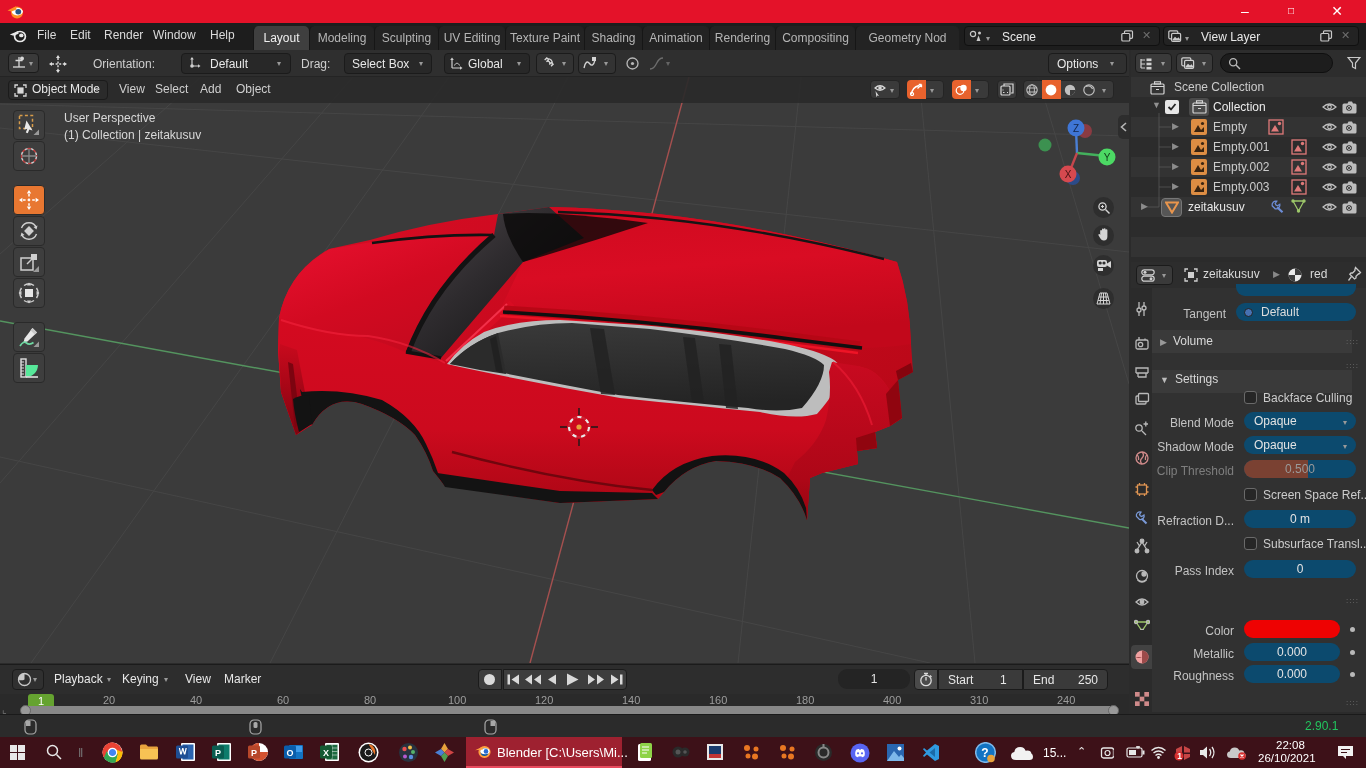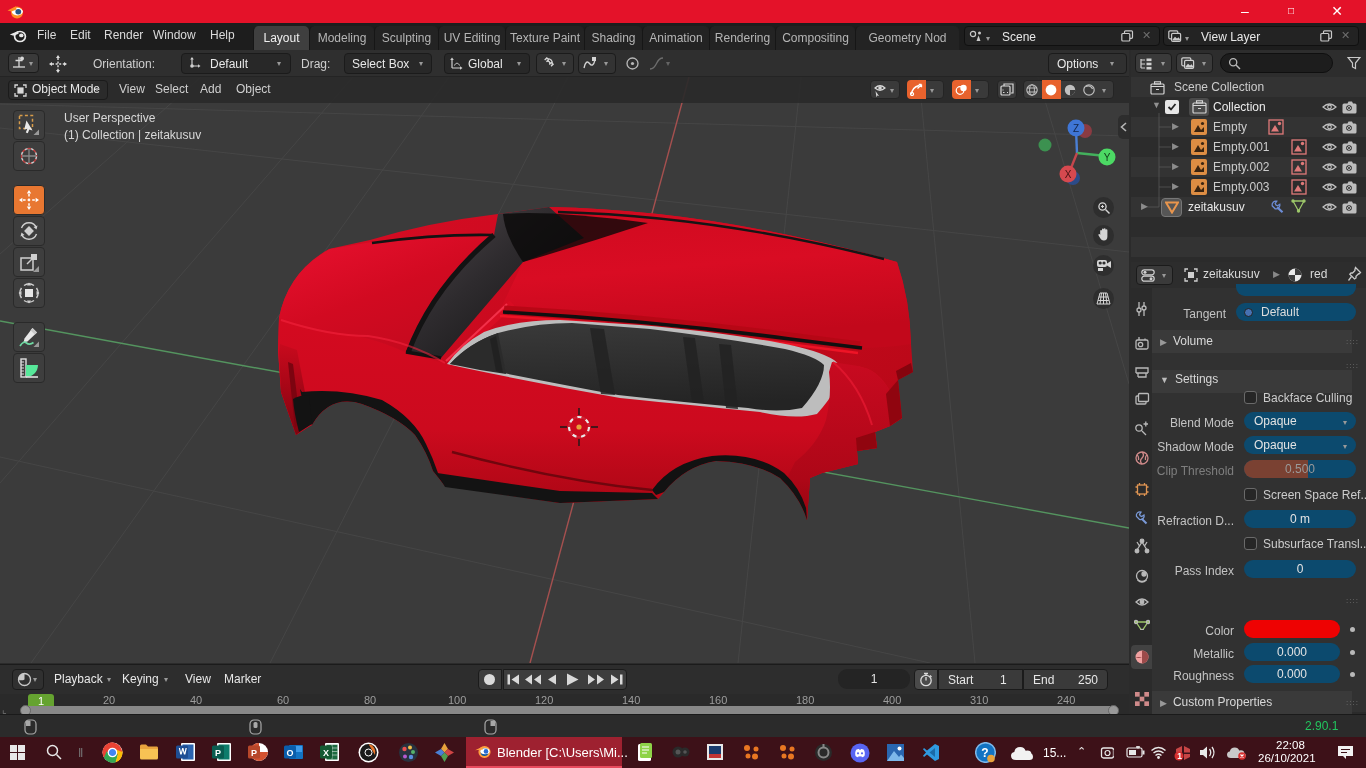--- a/index.html
+++ b/index.html
@@ -765,21 +765,20 @@
   <div class="drag" style="left:215px;top:546px">::::</div>
   <div class="plab" style="left:0px;top:574px;width:103px">Color</div>
   <div class="abs" style="left:113px;top:570px;width:96px;height:18px;border-radius:9px;background:#ee0202"></div>
   <div class="dot" style="left:219px;top:577px"></div>
   <div class="plab" style="left:0px;top:597px;width:103px">Metallic</div>
   <div class="pfld" style="left:113px;top:593px;width:96px">0.000</div>
   <div class="dot" style="left:219px;top:600px"></div>
   <div class="plab" style="left:0px;top:619px;width:103px">Roughness</div>
   <div class="pfld" style="left:113px;top:615px;width:96px">0.000</div>
   <div class="dot" style="left:219px;top:622px"></div>
-  <div class="phdr" style="top:641px;line-height:23px;height:23px"><span style="color:#999;font-size:9px;margin:0 6px 0 8px">▶</span>Custom Properties</div>
   <div class="drag" style="left:215px;top:648px">::::</div>
 </div>
 
 <div id="timeline">
   <div class="abs" style="left:0;top:0;width:1129px;height:30px;background:#2d2d2d;border-top:1px solid #1b1b1b"></div>
   <div class="fld" style="left:12px;top:5px;width:32px;height:21px;background:#303030"></div>
   <svg class="abs" style="left:17px;top:8px" width="15" height="15" viewBox="0 0 15 15">
     <circle cx="7.5" cy="7.5" r="6" fill="none" stroke="#c9c9c9" stroke-width="1.3"></circle>
     <path d="M7.5 7.5 A6 6 0 0 1 1.5 7.5 A6 6 0 0 1 7.5 1.5 Z" fill="#c9c9c9"></path>
   </svg>

